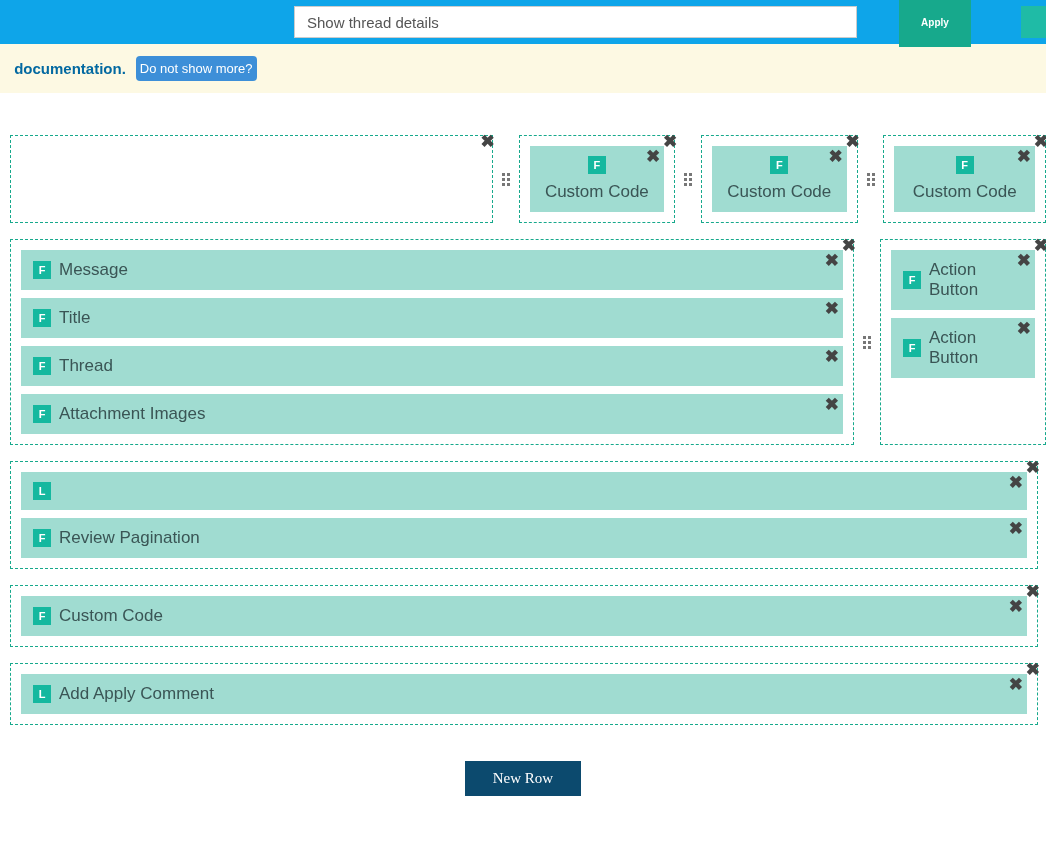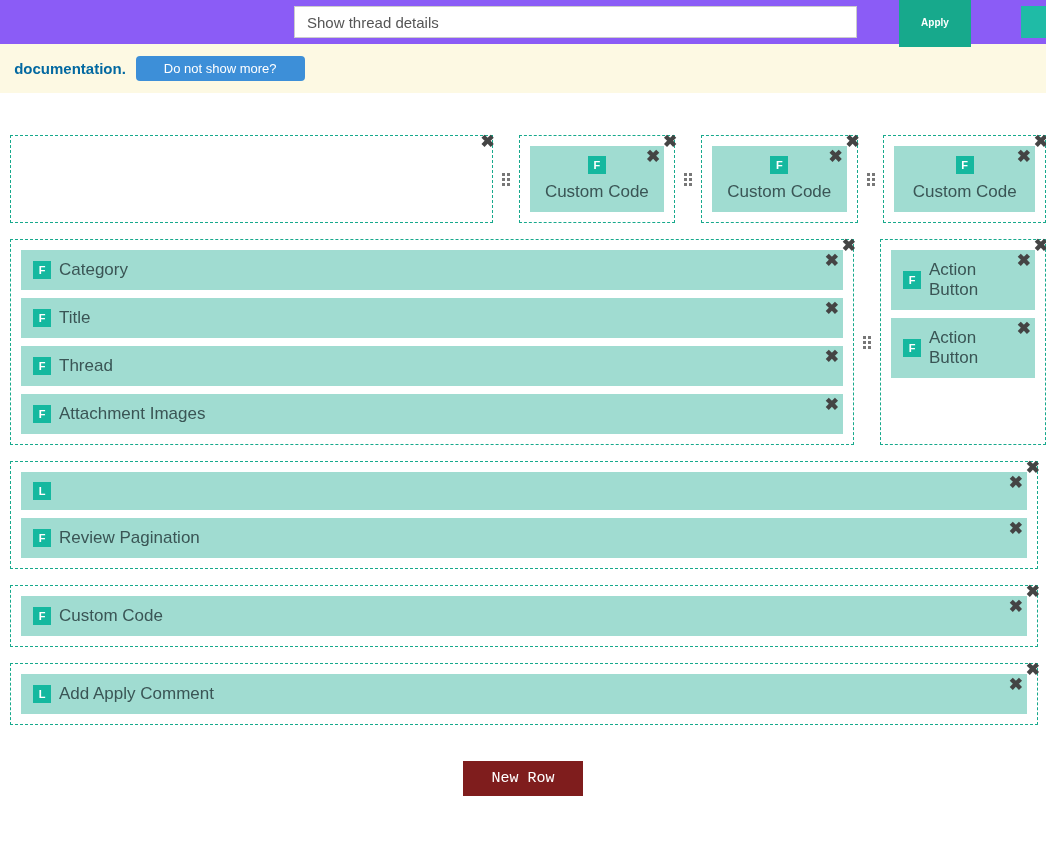--- a/index.html
+++ b/index.html
@@ -1,38 +1,38 @@
 <!DOCTYPE html>
 <html><head>
 <meta charset="utf-8">
 <style>
 *{box-sizing:border-box;margin:0;padding:0}
 body{font-family:Verdana,Geneva,sans-serif;background:#fff;width:1046px;height:851px;overflow:hidden;color:#3a4a4a}
-.header{background:#8b5cf6;height:44px;display:flex;align-items:center;padding-left:294px;gap:42px}
+.header{background:#0ea5e9;height:44px;display:flex;align-items:center;padding-left:294px;gap:42px}
 .page-title-input{width:582px;height:32px;border:1px solid #ccc;background:#fff;padding:0 12px;font-size:15px;color:#555;font-family:inherit}
 .apply-btn{background:#17a98c;color:#fff;height:49px;padding:0 22px;border:none;font-size:10px;font-weight:700;cursor:pointer;font-family:inherit}
 .btn-partial{width:26px;height:32px;background:#1fbba6;margin-left:8px}
 .info-strip{background:#fdf9e3;padding:12px 10px;font-size:15px;color:#555;display:flex;align-items:center}
 .info-strip .doc-link{color:#0369a1;font-weight:700}
-.info-strip .do-not-show{background:#3d8fd8;color:#fff;border:none;border-radius:4px;padding:5px 28px;font-size:13px;margin-left:10px;cursor:pointer;font-family:inherit}
+.info-strip .do-not-show{background:#3d8fd8;color:#fff;border:none;border-radius:4px;padding:5px 4px;font-size:13px;margin-left:10px;cursor:pointer;font-family:inherit}
 .canvas{padding:42px 0 10px 10px}
 .row{display:flex;gap:8px;margin-bottom:16px;position:relative}
 .col{border:1px dashed #17a98c;position:relative;padding:10px;display:flex;flex-direction:column;gap:8px}
 .col.empty{min-height:84px}
 .block{background:#a0dcd1;padding:10px 12px;position:relative;display:flex;align-items:center;gap:8px}
 .block.center{justify-content:center;flex-wrap:wrap;text-align:center}
 .badge{width:18px;height:18px;background:#15b89f;color:#fff;font-size:11px;font-weight:700;display:inline-flex;align-items:center;justify-content:center;flex-shrink:0}
 .block-label{font-size:17px;font-weight:400;color:#3a5555}
 .close{font-size:17px;font-weight:700;color:#444;cursor:pointer;line-height:1}
 .close.blk{position:absolute;top:2px;right:4px}
 .close.col-close{position:absolute;top:-3px;right:-3px}
 .drag{width:10px;display:flex;flex-wrap:wrap;align-content:center;gap:2px;justify-content:center}
 .drag span{width:3px;height:3px;background:#777}
 .newrow{text-align:center;margin-top:10px}
-.newrow button{background:#7f1d1d;color:#fff;border:none;padding:9px 28px;font-size:15px;font-weight:400;cursor:pointer;font-family:Liberation Mono, monospace}
+.newrow button{background:#0c4a6e;color:#fff;border:none;padding:9px 28px;font-size:15px;font-weight:400;cursor:pointer;font-family:Liberation Serif, serif}
 </style>
 </head>
 <body>
 
 <div class="header">
   <input class="page-title-input" value="Show thread details" style="">
   <button class="apply-btn">Apply</button>
   <div class="btn-partial"></div>
 </div>
 
@@ -95,21 +95,21 @@
           <span class="block-label">Custom Code</span>
         </div>
       </div>
     </div>
     <div class="row">
       <div class="col" style="width: 844px;">
         <span class="close col-close">✖</span>
         <div class="block">
           <span class="close blk">✖</span>
           <span class="badge">F</span>
-          <span class="block-label">Category</span>
+          <span class="block-label">Message</span>
         </div>
         <div class="block">
           <span class="close blk">✖</span>
           <span class="badge">F</span>
           <span class="block-label">Title</span>
         </div>
         <div class="block">
           <span class="close blk">✖</span>
           <span class="badge">F</span>
           <span class="block-label">Thread</span>

